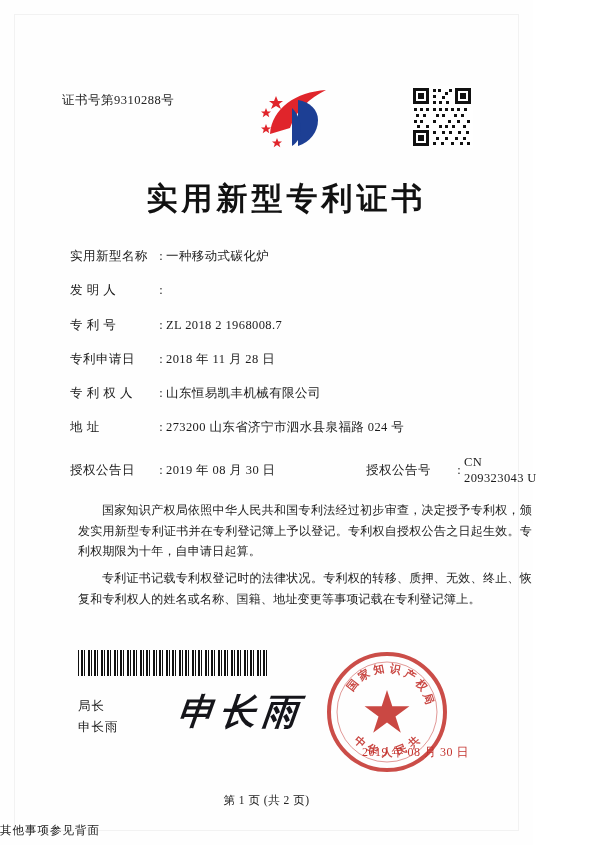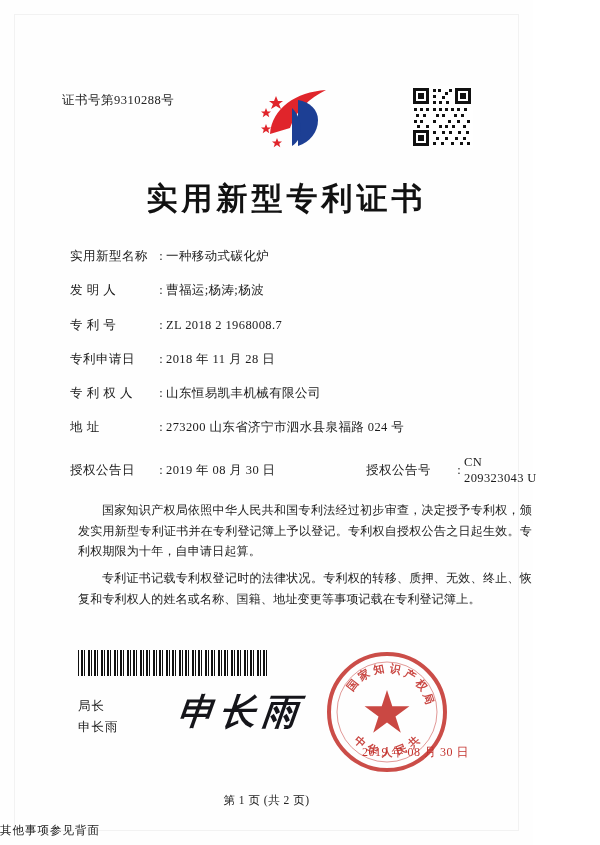--- a/index.html
+++ b/index.html
@@ -301,21 +301,20 @@
 
     <div class="row">
       <span class="label">实用新型名称</span>
       <span class="colon">:</span>
       <span class="value">一种移动式碳化炉</span>
     </div>
 
     <div class="row">
       <span class="label">发 明 人</span>
       <span class="colon">:</span>
-      <span class="value">曹福运;杨涛;杨波</span>
     </div>
 
     <div class="row">
       <span class="label">专 利 号</span>
       <span class="colon">:</span>
       <span class="value">ZL 2018 2 1968008.7</span>
     </div>
 
     <div class="row">
       <span class="label">专利申请日</span>

